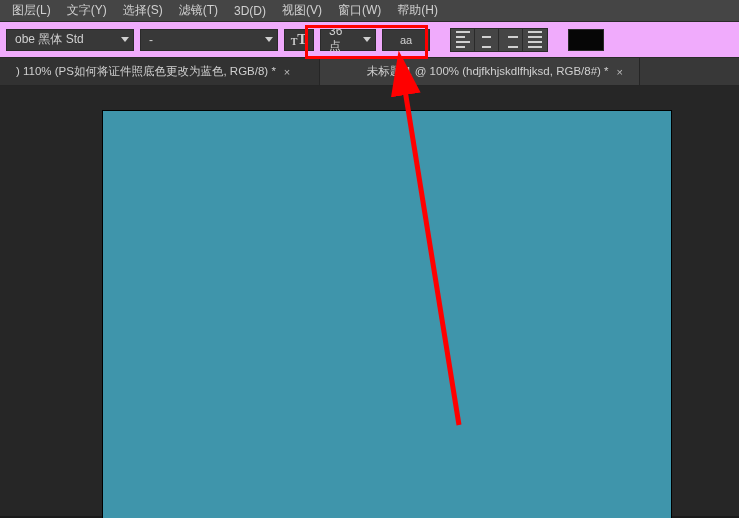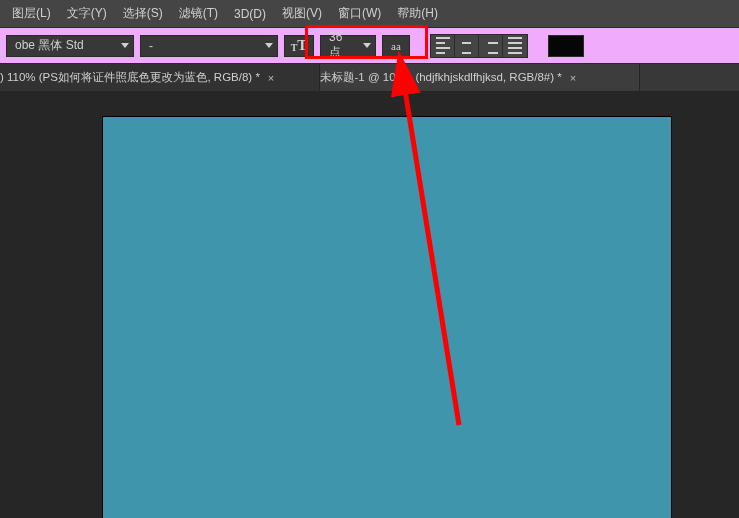--- a/index.html
+++ b/index.html
@@ -1,38 +1,38 @@
 <!DOCTYPE html>
 <html><head>
 <meta charset="utf-8">
 <style>
 * { margin: 0; padding: 0; box-sizing: border-box; }
 body { width: 739px; height: 518px; background: #1a1a1a; font-family: "Microsoft YaHei", sans-serif; font-size: 12px; color: #d0d0d0; overflow: hidden; position: relative; }
 
-.menubar { height: 28px; background: #454545; display: flex; align-items: center; padding: 0 4px; border-bottom: 1px solid #2a2a2a; }
+.menubar { height: 22px; background: #454545; display: flex; align-items: center; padding: 0 4px; border-bottom: 1px solid #2a2a2a; }
 .menubar-item { padding: 2px 8px; cursor: pointer; white-space: nowrap; }
 
 .optionsbar { height: 36px; background: #f0abfc; display: flex; align-items: center; padding: 0 6px; gap: 6px; border-bottom: 1px solid #2a2a2a; }
 .dropdown { display: flex; align-items: center; background: #383838; border: 1px solid #2a2a2a; height: 22px; padding: 0 4px 0 8px; gap: 6px; }
 .dropdown.font { width: 128px; }
 .dropdown.style { width: 138px; }
 .dropdown.size { width: 56px; }
 .dropdown.aa { width: 94px; }
 .chevron { width: 0; height: 0; border-left: 4px solid transparent; border-right: 4px solid transparent; border-top: 5px solid #d0d0d0; margin-left: auto; }
 .icon-btn { width: 26px; height: 22px; display: flex; align-items: center; justify-content: center; background: #454545; cursor: pointer; }
 .icon-btn.bordered { background: #383838; border: 1px solid #2a2a2a; }
 .redbox { position: absolute; top: 25px; left: 305px; width: 123px; height: 34px; border: 3px solid red; pointer-events: none; }
 
 .align-group { display: flex; border: 1px solid #2a2a2a; }
 .align-group .icon-btn { width: 24px; height: 22px; border-right: 1px solid #2a2a2a; }
 .align-group .icon-btn:last-child { border-right: none; }
 .swatch { width: 36px; height: 22px; background: #060606; border: 1px solid #2a2a2a; }
 
 .tabbar { height: 28px; background: #383838; display: flex; align-items: stretch; border-bottom: 1px solid #252525; }
-.tab { display: flex; align-items: center; padding: 0 0; gap: 8px; font-size: 11.5px; color: #cfcfcf; border-right: 1px solid #252525; cursor: pointer; max-width: 370px; background: #323232; }
+.tab { display: flex; align-items: center; padding: 0 16px; gap: 8px; font-size: 11.5px; color: #cfcfcf; border-right: 1px solid #252525; cursor: pointer; max-width: 370px; background: #323232; }
 .tab.active { background: #3d3d3d; }
 .tab-label { white-space: nowrap; overflow: hidden; text-overflow: ellipsis; }
 .tab-close { font-size: 11px; color: #bbb; cursor: pointer; }
 
 .canvas-area { position: relative; width: 100%; height: calc(518px - 88px); background: #262626; }
 .canvas { position: absolute; top: 24px; left: 102px; width: 570px; height: 430px; background: #3f95ab; border: 1px solid #000; }
 
 svg.arrow { position: absolute; pointer-events: none; }
 .txt-icon { font-family: "Times New Roman", serif; font-weight: bold; }
 .bars { display: flex; flex-direction: column; gap: 3px; width: 14px; }
@@ -64,21 +64,21 @@
 
   <div class="icon-btn bordered" style="width:30px;">
     <span class="txt-icon" style="font-size:10px;position:relative;top:2px;">T</span>
     <span class="txt-icon" style="font-size:15px;">T</span>
   </div>
   <div class="dropdown size">
     <span>36 点</span>
     <span class="chevron"></span>
   </div>
 
-  <div class="icon-btn bordered" style="width:28px;font-family:Liberation Serif, serif;">
+  <div class="icon-btn bordered" style="width:48px;">
     <span style="font-size:11px;">aa</span>
   </div>
 
   <div style="width:8px;"></div>
 
   <div class="align-group">
     <div class="icon-btn">
       <div class="bars">
         <span></span>
           <span style="width:70%"></span>
@@ -116,21 +116,21 @@
   <div class="swatch"></div>
 </div>
 
 <div class="redbox"></div>
 
 <div class="tabbar">
   <div class="tab" style="flex:0 0 320px;">
     <span class="tab-label">) 110% (PS如何将证件照底色更改为蓝色, RGB/8) *</span>
     <span class="tab-close">×</span>
   </div>
-  <div class="tab active" style="flex:0 0 320px;">
+  <div class="tab active" style="flex:0 0 320px;justify-content:flex-end;">
     <span class="tab-label">未标题-1 @ 100% (hdjfkhjskdlfhjksd, RGB/8#) *</span>
     <span class="tab-close">×</span>
   </div>
 </div>
 
 <div class="canvas-area">
   <div class="canvas"></div>
 </div>
 
 <svg class="arrow" width="739" height="518" style="top:0;left:0;">

